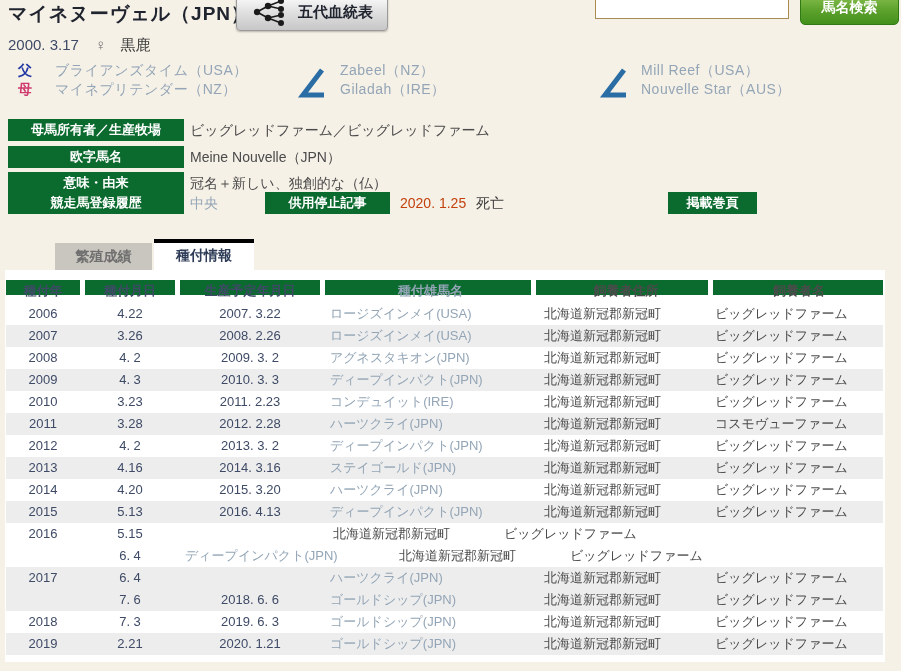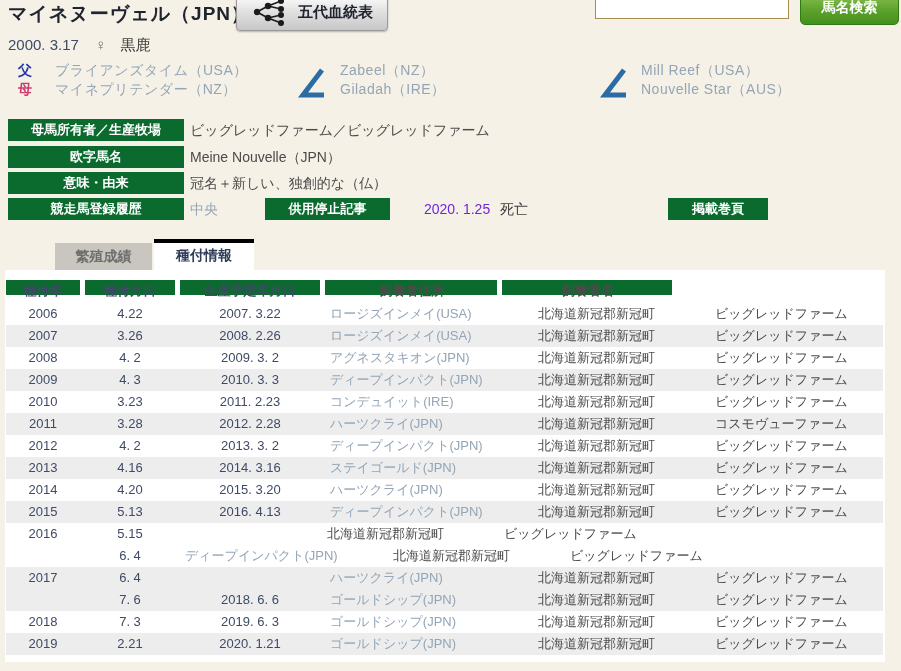--- a/index.html
+++ b/index.html
@@ -48,41 +48,41 @@
     position:absolute; left:8px; width:176px; height:22px; line-height:22px;
     background:#0b6a2e; color:#fff; font-size:13px; font-weight:bold; text-align:center;
   }
   .ivalue { position:absolute; left:190px; height:22px; line-height:22px; font-size:14px; color:#4b4b4b; }
   .slate { color:#93a5b6; }
   .gbtn {
     position:absolute; height:22px; line-height:22px;
     background:#0b6a2e; color:#fff; font-size:13px; font-weight:bold; text-align:center; cursor:pointer;
   }
   .gbtn.stop { left:265px; width:125px; }
-  .gbtn.page { left:668px; width:100px; }
+  .gbtn.page { left:668px; width:89px; }
   .death { position:absolute; left:400px; height:22px; line-height:22px; font-size:14px; }
-  .death .ddate { color:#6d28d9;margin-left:24px; }
+  .death .ddate { color:#c2410c; }
   .death .dlabel { color:#3c3c3c; margin-left:6px; }
   
   .tab { position:absolute; text-align:center; font-size:14px; font-weight:bold; cursor:pointer;margin-left:48px; }
   .tab.inactive { left:7px; top:243px; width:97px; height:27px; line-height:27px; background:#c9c5bf; color:#6f6f6f; }
   .tab.active { left:106px; top:239px; width:100px; height:31px; line-height:25px; background:#fff; border-top:4px solid #000000; color:#2e3c58; }
   
   .panel { position:absolute; left:5px; top:270px; width:880px; height:392px; background:#fff; }
   .thead { position:absolute; left:1px; top:10px; display:flex; gap:5px; }
   .hcell { height:15px; line-height:21px; background:#0b6a2e; color:#fff; font-size:13px; font-weight:bold; text-align:center; }
   .tbody { position:absolute; left:1px; top:33px; width:877px; }
   .trow { display:flex; gap:5px; height:22px; line-height:22px; background:#fff; }
   .trow.shade { background:#ededed; }
   .cell { font-size:13px; overflow:hidden; white-space:pre; }
   .c0 { width:74px;  text-align:center; color:#3e4a66; }
   .c1 { width:90px;  text-align:center; color:#3e4a66; }
   .c2 { width:140px; text-align:center; color:#3e4a66; }
   .c3 { width:206px; padding-left:5px; color:#93a5b6; }
-  .c4 { width:172px; padding-left:2px; color:#4b4b4b; }
+  .c4 { width:172px; padding-left:8px; color:#4b4b4b; }
   .c5 { width:170px; padding-left:2px; color:#4b4b4b; }
 </style>
 </head>
 <body>
 
 <div class="title">マイネヌーヴェル（JPN）</div>
 
 <button class="ped-btn">
   <svg width="40" height="30" viewBox="0 0 40 30">
     <g stroke="#1b1b1b" stroke-width="1.6" fill="none">
@@ -132,39 +132,40 @@
   <div class="ivalue">ビッグレッドファーム／ビッグレッドファーム</div>
 </div>
 <div class="irow" style="top:146px;">
   <div class="ilabel">欧字馬名</div>
   <div class="ivalue">Meine Nouvelle（JPN）</div>
 </div>
 <div class="irow" style="top:172px;">
   <div class="ilabel">意味・由来</div>
   <div class="ivalue">冠名＋新しい、独創的な（仏）</div>
 </div>
-<div class="irow" style="top:198px;">
+<div class="irow" style="top:192px;">
   <div class="ilabel">競走馬登録履歴</div>
   <div class="ivalue slate">中央</div>
   <div class="gbtn stop">供用停止記事</div>
   <div class="death">
     <span class="ddate">2020. 1.25</span>
     <span class="dlabel">死亡</span>
   </div>
   <div class="gbtn page">掲載巻頁</div>
 </div>
 
 <div class="tab inactive">繁殖成績</div>
 <div class="tab active">種付情報</div>
 
 <div class="panel">
   <div class="thead" id="thead">
       <div class="hcell c0">種付年</div>
       <div class="hcell c1">種付月日</div>
       <div class="hcell c2">生産予定年月日</div>
+      <div class="hcell c3">種付雄馬名</div>
       <div class="hcell c4">飼養者住所</div>
       <div class="hcell c5">飼養者名</div>
     </div>
   <div class="tbody" id="tbody">
       <div class="trow">
         <div class="cell c0">2006</div>
         <div class="cell c1">4.22</div>
         <div class="cell c2">2007. 3.22</div>
         <div class="cell c3">ロージズインメイ(USA)</div>
         <div class="cell c4">北海道新冠郡新冠町</div>

